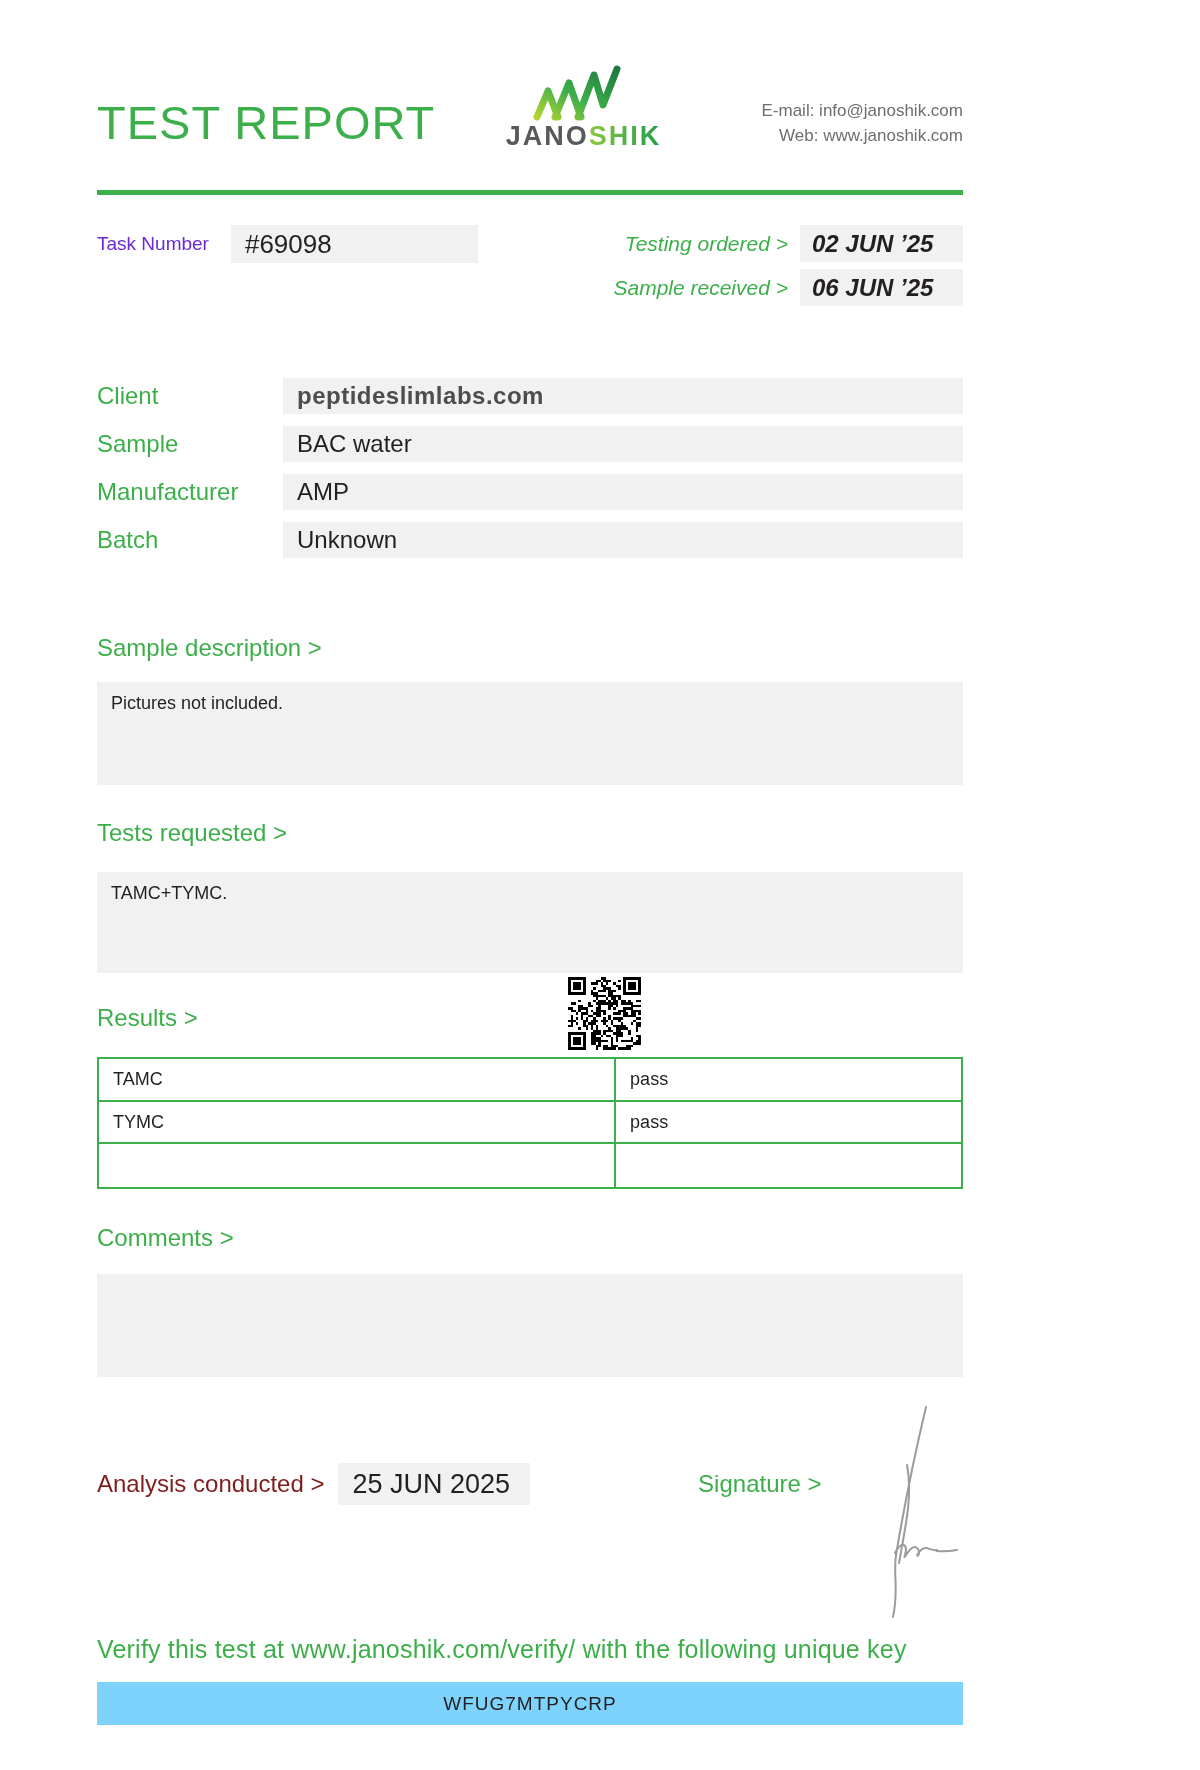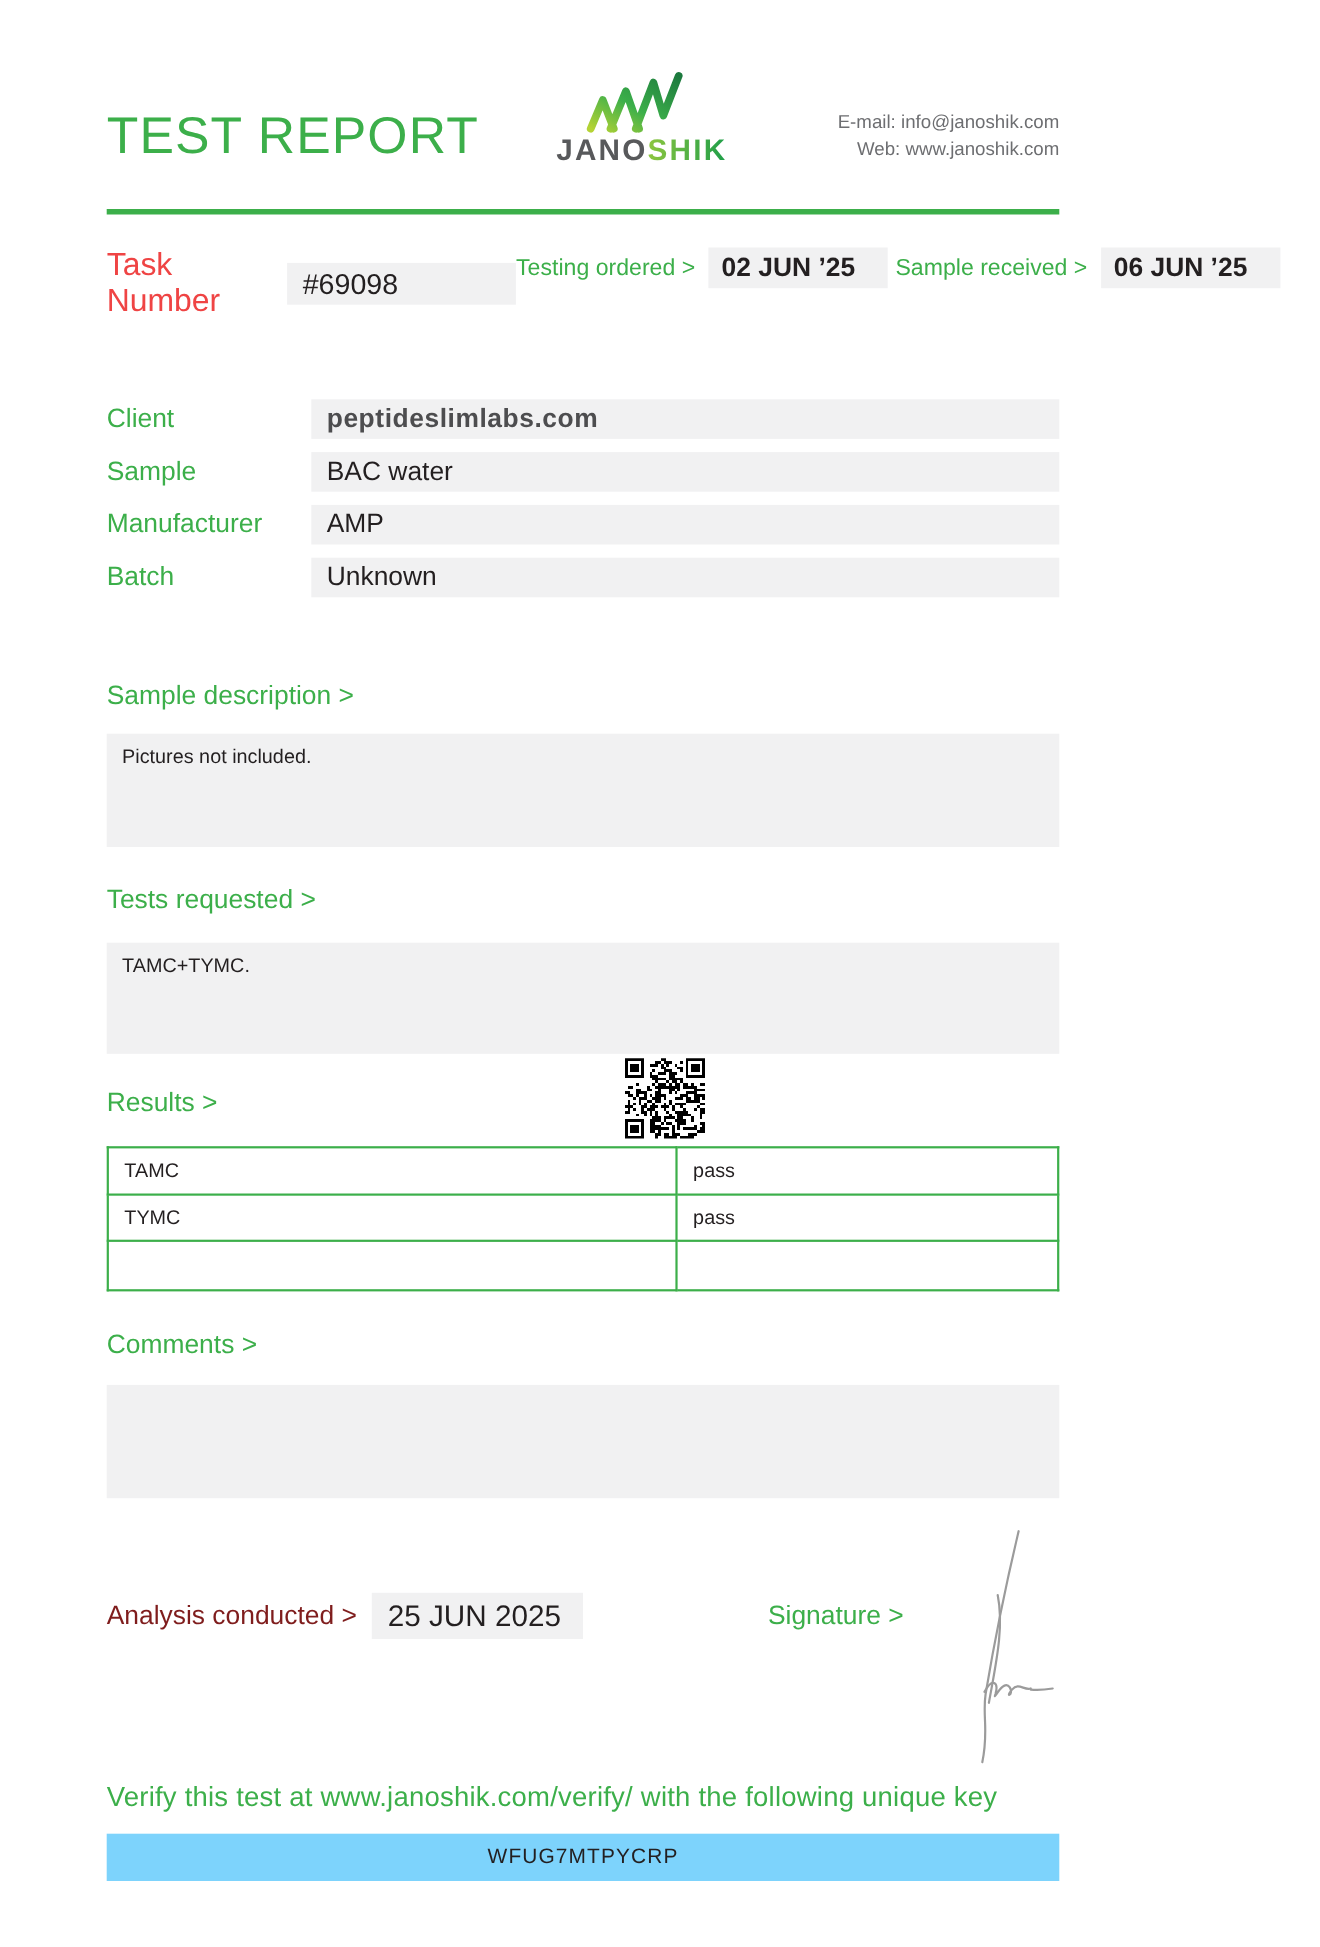--- a/index.html
+++ b/index.html
@@ -17,24 +17,24 @@
   .logo svg{display:block;}
   .logo-word{font-size:27px;font-weight:700;letter-spacing:2px;color:#58595b;line-height:1;margin-top:2px;}
   .logo-word .shik{background:linear-gradient(90deg,#8dc63f,#1e9e49);-webkit-background-clip:text;background-clip:text;color:transparent;}
   .contact{text-align:right;color:#6d6e71;font-size:17px;line-height:25px;padding-bottom:2px;}
 
   .rule{height:5px;background:#3caf4a;margin-top:40px;}
 
   
   .task-row{margin-top:30px;display:flex;justify-content:space-between;align-items:flex-start;}
   .task-left{display:flex;align-items:center;}
-  .task-label{font-size:29px;color:#ef4444;}
+  .task-label{font-size:19px;color:#6d28d9;}
   .task-value{margin-left:22px;width:247px;height:38px;background:#f1f1f2;display:flex;align-items:center;
               padding-left:14px;font-size:26px;font-weight:500;color:#231f20;box-sizing:border-box;}
-  .dates{display:flex;flex-direction:row;gap:7px;}
+  .dates{display:flex;flex-direction:column;gap:7px;font-style:italic;}
   .date-line{display:flex;align-items:center;justify-content:flex-end;}
   .date-label{font-size:21px;color:#3caf4a;margin-right:12px;white-space:nowrap;}
   .date-value{width:163px;height:37px;background:#f1f1f2;display:flex;align-items:center;
               padding-left:12px;font-size:24px;font-weight:600;box-sizing:border-box;}
 
   
   .info-block{margin-top:72px;}
   .info-row{display:flex;align-items:center;margin-bottom:12px;}
   .info-label{width:186px;font-size:24px;color:#3caf4a;flex:none;}
   .info-value{flex:1;height:36px;background:#f1f1f2;display:flex;align-items:center;

